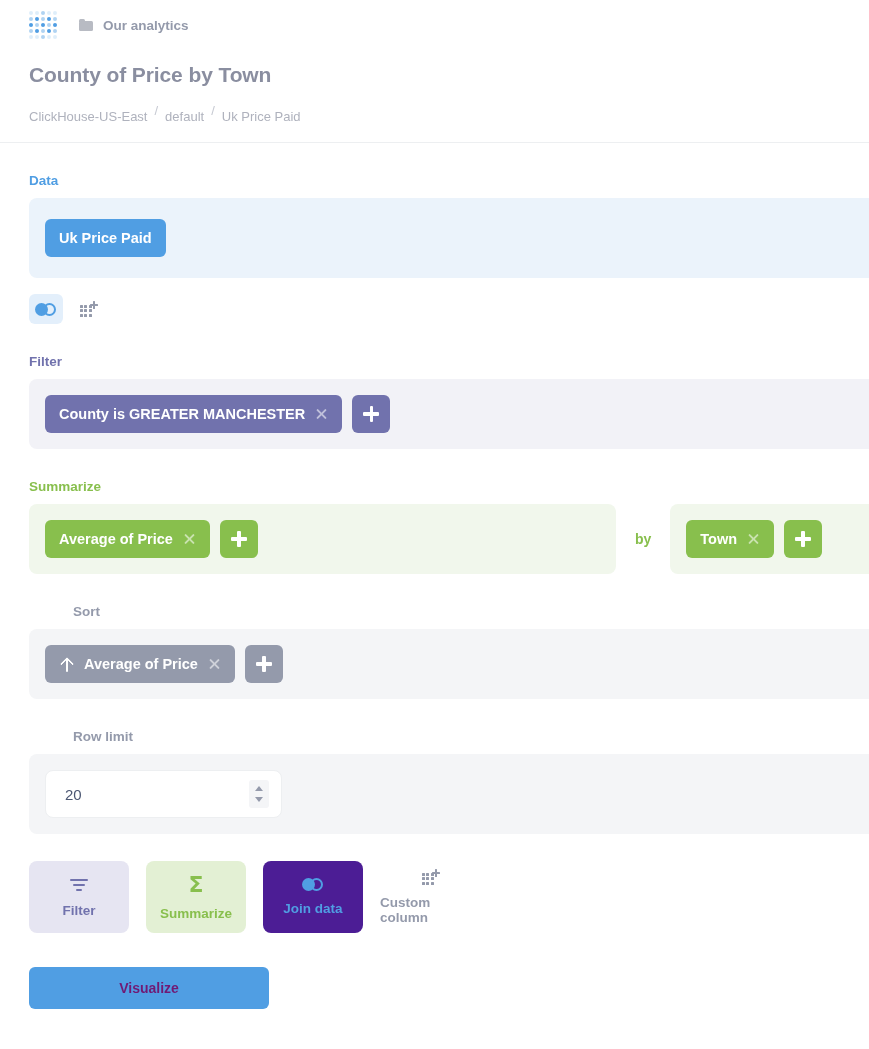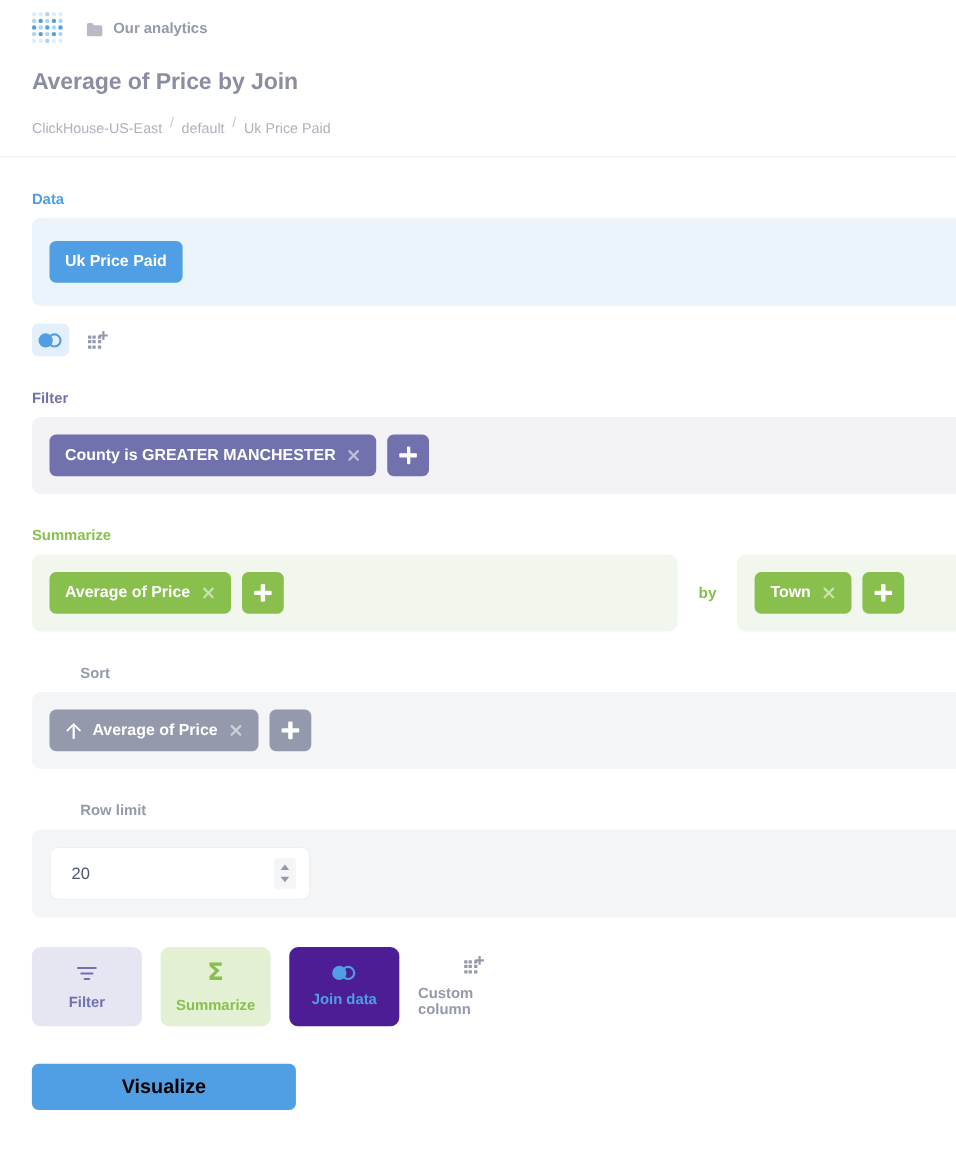--- a/index.html
+++ b/index.html
@@ -42,21 +42,21 @@
     width: 4px;
     height: 4px;
     margin: auto;
   }
   .logo i.f20 { opacity: 0.18; }
   .logo i.f50 { opacity: 0.45; }
   .logo i.f100 { opacity: 1; }
 
   .collection-link {
     display: flex;
-    align-items: flex-end;
+    align-items: flex-start;
     gap: 9px;
     color: #949AAB;
     font-size: 13.5px;
     font-weight: bold;
     cursor: pointer;
   }
   .folder-icon {
     width: 15px;
     height: 13px;
     position: relative;
@@ -414,23 +414,23 @@
 
   
   .visualize-wrap {
     padding-left: 29px;
     margin-top: 34px;
   }
   .visualize-btn {
     width: 240px;
     height: 42px;
     background: #509EE3;
-    color: #000000;
+    color: #701a75;
     border-radius: 6px;
-    font-size: 18px;
+    font-size: 14px;
     font-weight: bold;
     display: flex;
     align-items: center;
     justify-content: center;
     cursor: pointer;
   }
   .gap-md { height: 30px; }
 </style>
 </head>
 <body>
@@ -463,21 +463,21 @@
       <i class="f20"></i>
       <i class="f20"></i>
   </div>
   <div class="collection-link">
     <span class="folder-icon"></span>
     <span>Our analytics</span>
   </div>
 </div>
 
 <div class="titleblock">
-  <div class="qtitle">Average of Price by Join</div>
+  <div class="qtitle">County of Price by Town</div>
   <div class="breadcrumb">
     <span class="crumb">ClickHouse-US-East</span>
     <span class="sep">/</span>
     <span class="crumb">default</span>
     <span class="sep">/</span>
     <span class="crumb">Uk Price Paid</span>
   </div>
 </div>
 
 <div class="divider"></div>

